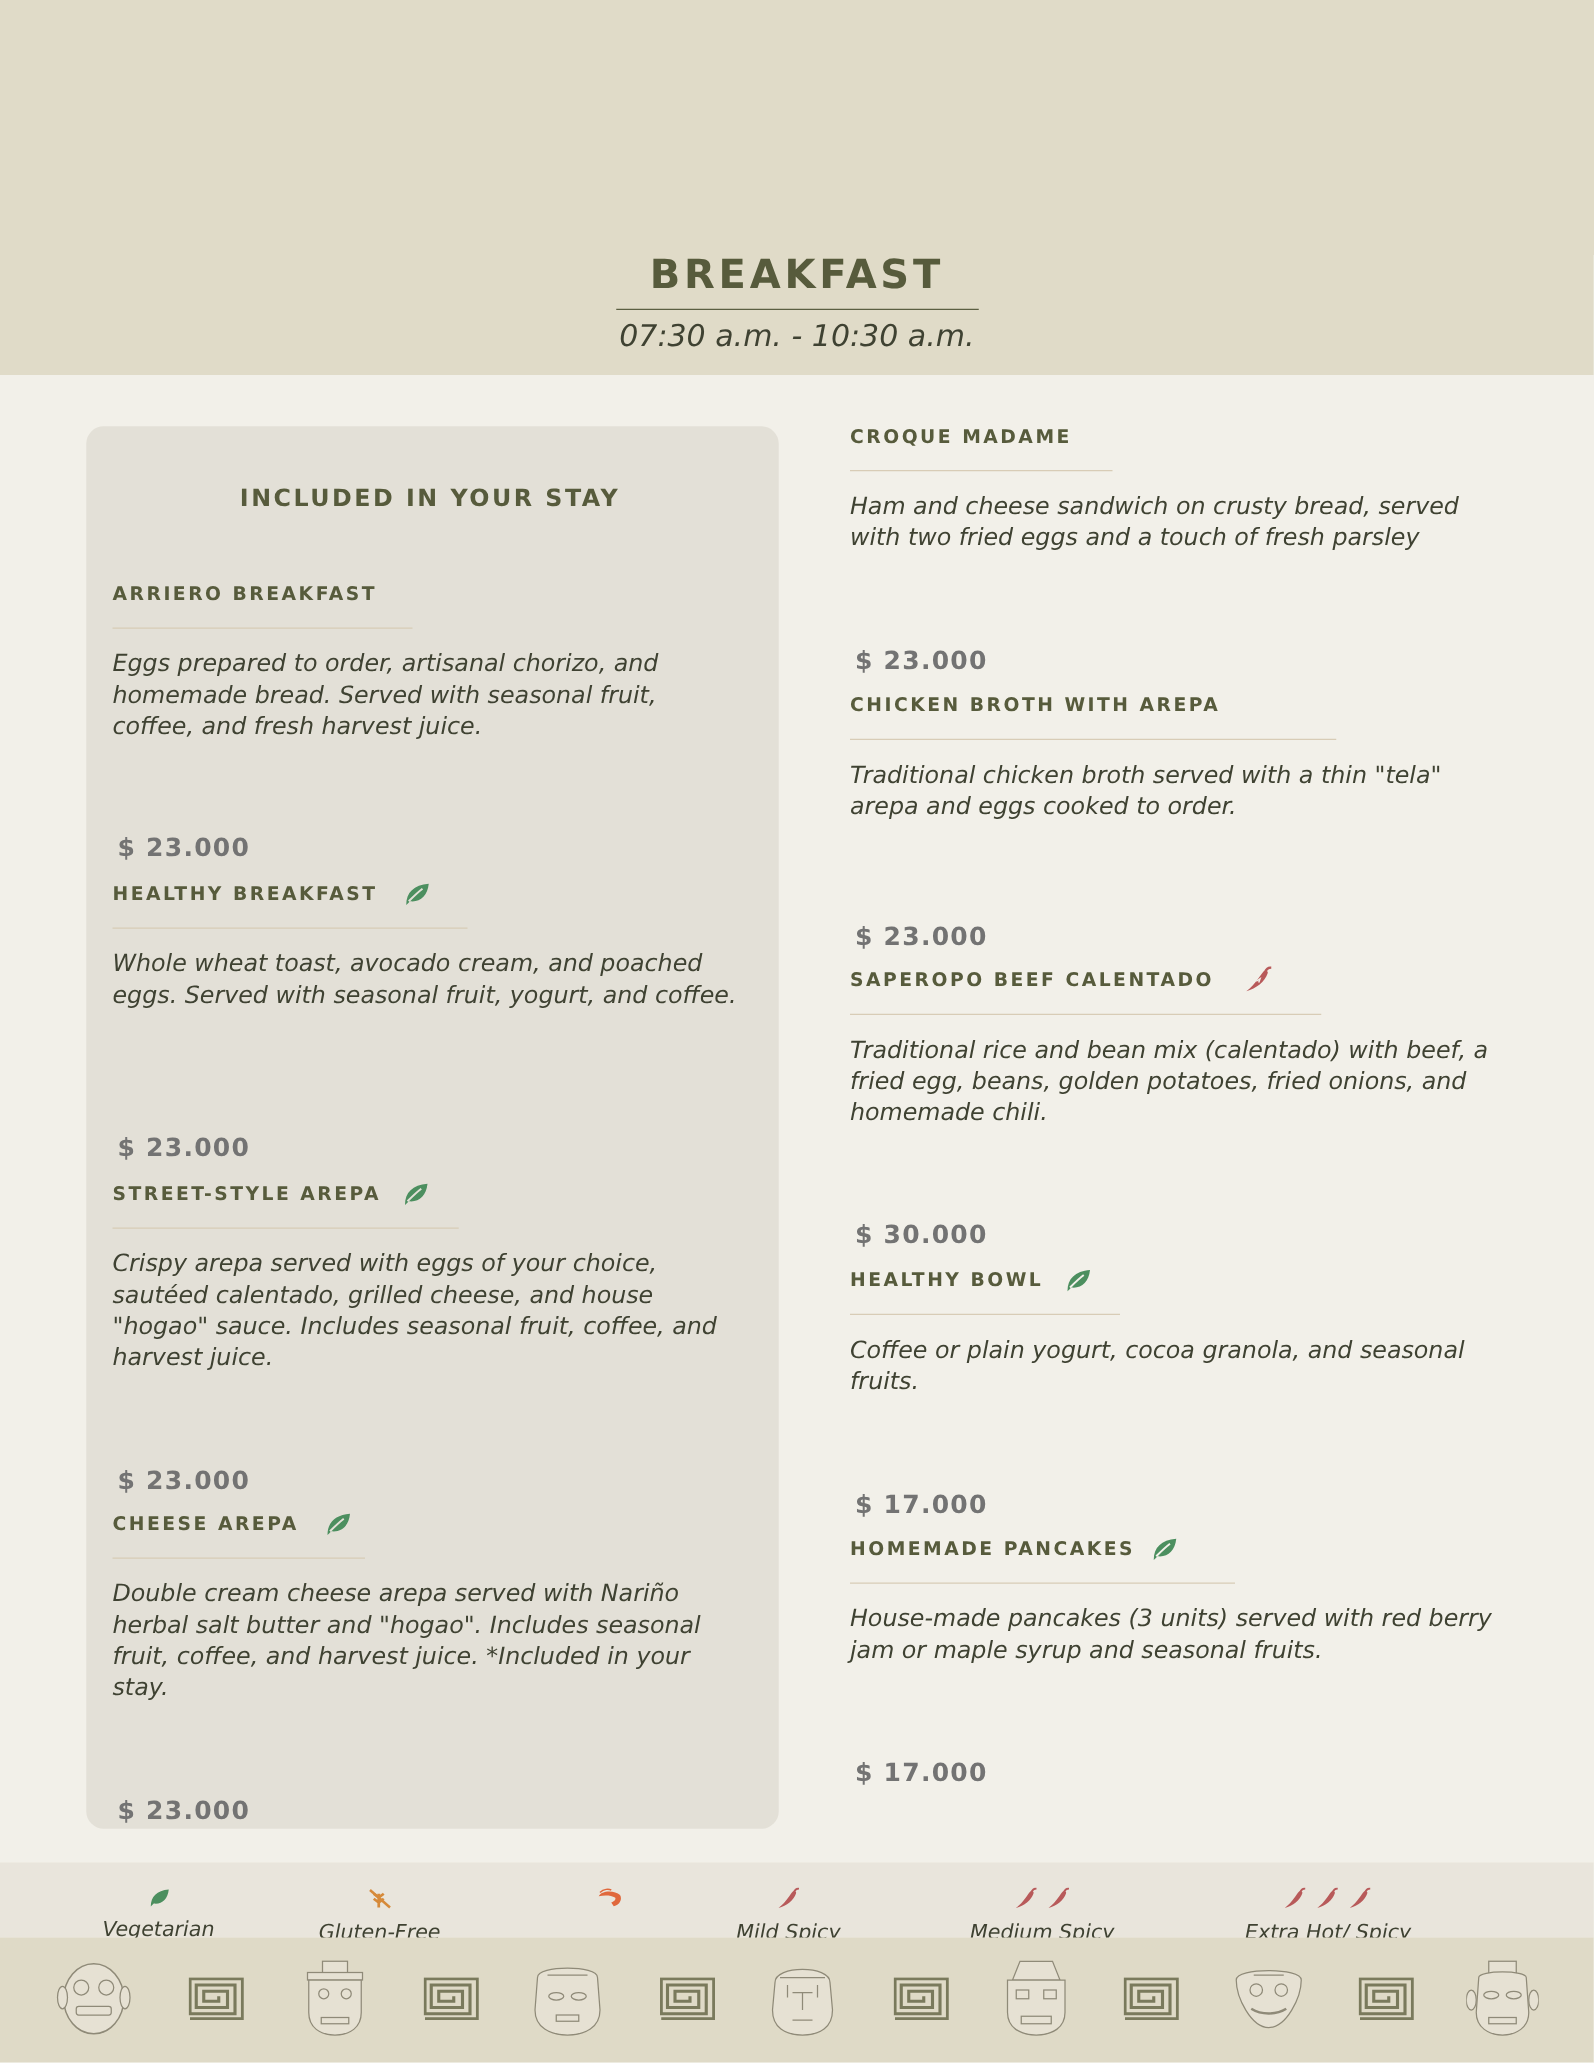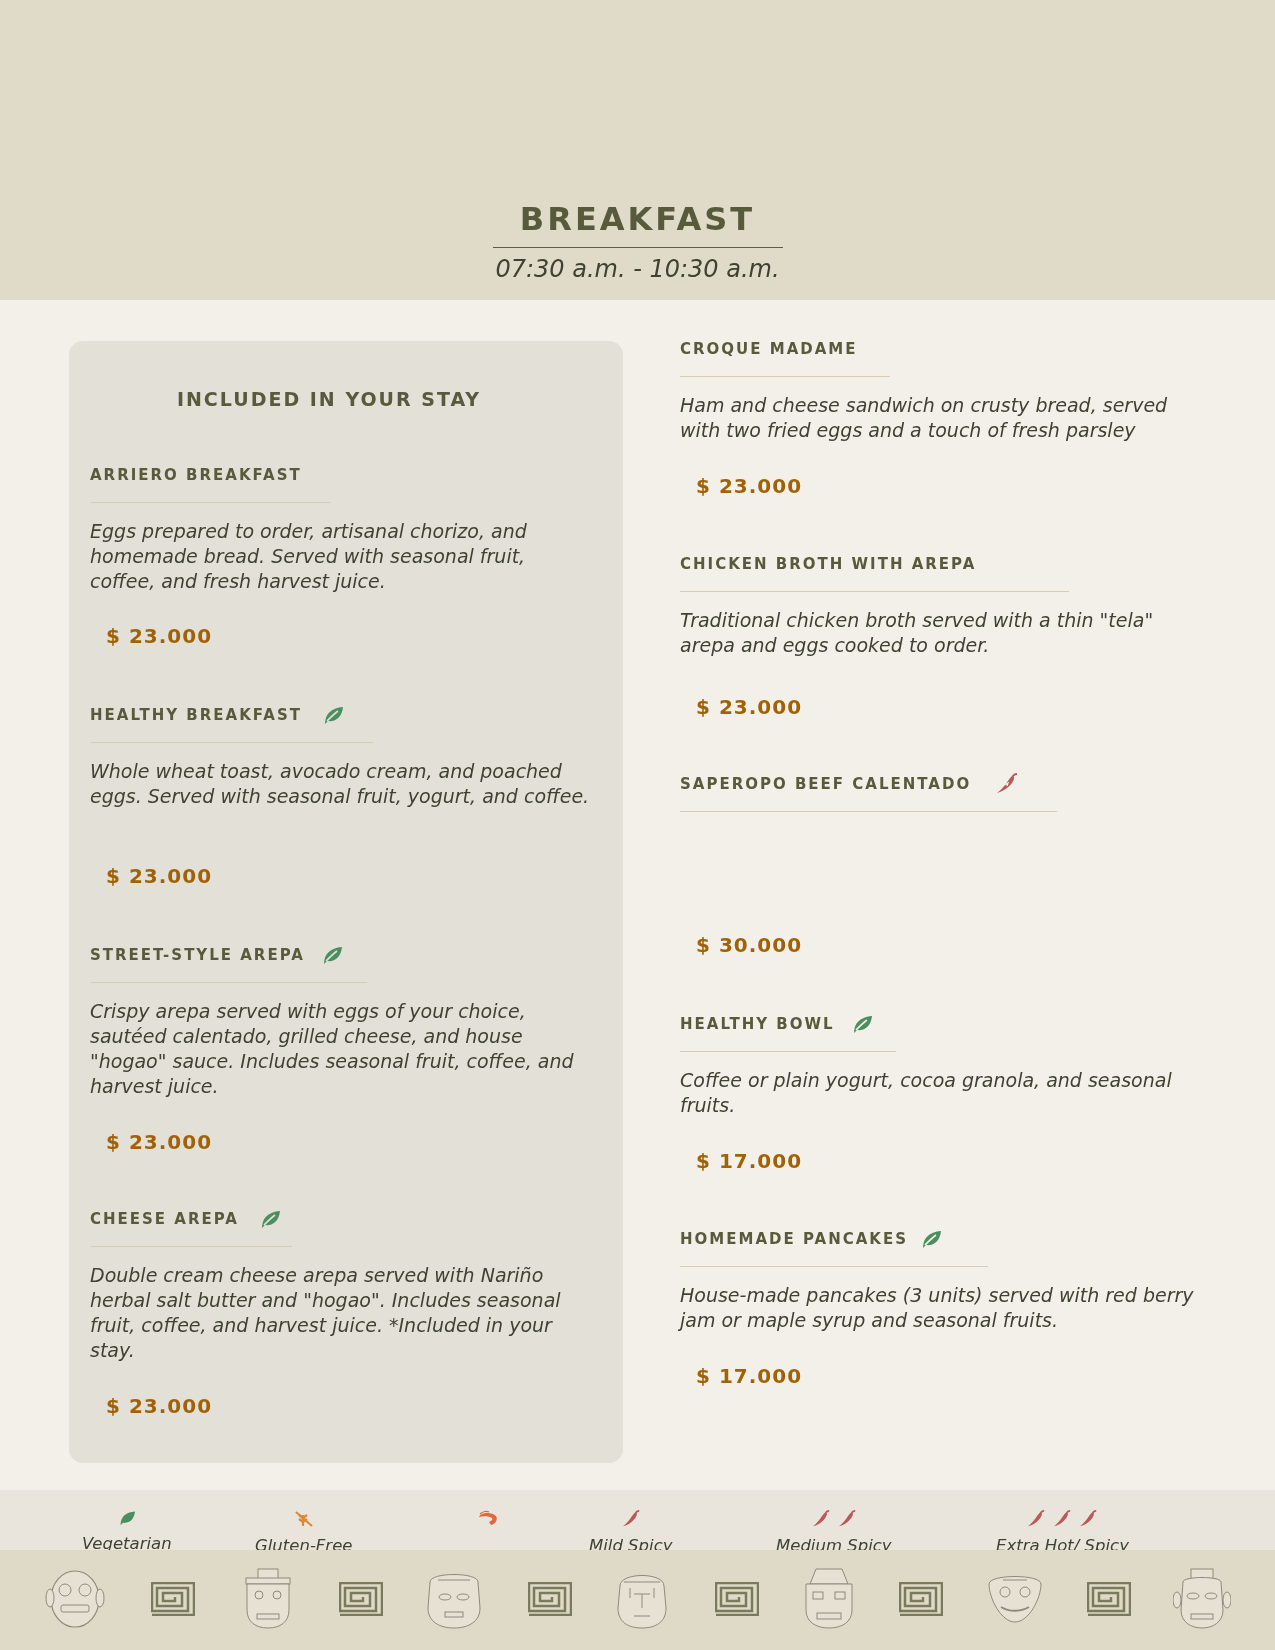--- a/index.html
+++ b/index.html
@@ -27,38 +27,38 @@
   .header-hours {
     position: absolute; left: 0; width: 1275px; top: 255px;
     text-align: center; font-style: italic; font-size: 24px; color: #3f4232;
   }
 
   .panel {
     position: absolute; left: 69px; top: 341px; width: 554px; height: 1122px;
     background: #e3e0d7; border-radius: 14px;
   }
   .panel-title {
-    position: absolute; left: 52px; width: 554px; top: 388px; text-align: center;
+    position: absolute; left: 67px; width: 554px; top: 388px; text-align: center;
     font-weight: bold; font-size: 19px; letter-spacing: 2px; color: #575b3c;
   }
 
   .item { position: absolute; }
   .item-name {
     display: flex; align-items: center; gap: 12px;
     font-weight: bold; font-size: 15px; letter-spacing: 2px; color: #575b3c;
     height: 26px;
   }
   .item-rule { height: 1px; background: #d8ccb6; margin-top: 14px; }
   .item-desc {
     font-style: italic; font-size: 19px; line-height: 25px; color: #3f4232;
     margin-top: 16px;
   }
   .item-price {
-    font-weight: bold; font-size: 20px; letter-spacing: 1px; color: #a16207;
-    position: absolute; left: 16px;
+    font-weight: bold; font-size: 20px; letter-spacing: 1px; color: #737373;
+    position: absolute; left: 4px; margin-top: 42px;
   }
   .icons { display: inline-flex; gap: 6px; align-items: center; }
   .icon svg { display: block; }
 
   .legend {
     position: absolute; left: 0; top: 1490px; width: 1275px; height: 60px;
     background: #e9e5dc;
   }
   .legend-item {
     position: absolute; top: 20px; display: flex; align-items: center; gap: 8px;
@@ -159,20 +159,21 @@
     <span>SAPEROPO BEEF CALENTADO</span>
     <span class="icon" style="margin-left:12px;">
       <svg width="24" height="22" viewBox="0 0 24 22">
           <path d="M2 20 C10 18 17 12 19 6 C20 4 18 3 16 4 C13 7 10 14 2 20 Z" fill="#b85a5a"></path>
           <path d="M17 5 C18 2 20 1 22 1" stroke="#b85a5a" stroke-width="2" fill="none"></path>
           <path d="M10 12 L13 10 L12 13" stroke="#f2f0e9" stroke-width="1.2" fill="none"></path>
         </svg>
     </span>
   </div>
   <div class="item-rule" style="width:377px;"></div>
+  <div class="item-desc">Traditional rice and bean mix (calentado) with beef, a fried egg, beans, golden potatoes, fried onions, and homemade chili.</div>
   <div class="item-price" style="top:162px;">$ 30.000</div>
 </div>
 
 <div class="item" style="left:680px; top:1011px; width:520px;">
   <div class="item-name">
     <span>HEALTHY BOWL</span>
     <span class="icon" style="margin-left:4px;">
       <svg width="22" height="20" viewBox="0 0 22 20">
           <path d="M3 19 C3 9 9 3 21 2 C20 12 14 17 6 16 C5 17 4 18 3 19 Z" fill="#4c8f5f"></path>
           <path d="M5 16 C9 12 12 9 16 6" stroke="#f2f0e9" stroke-width="1.6" fill="none"></path>

